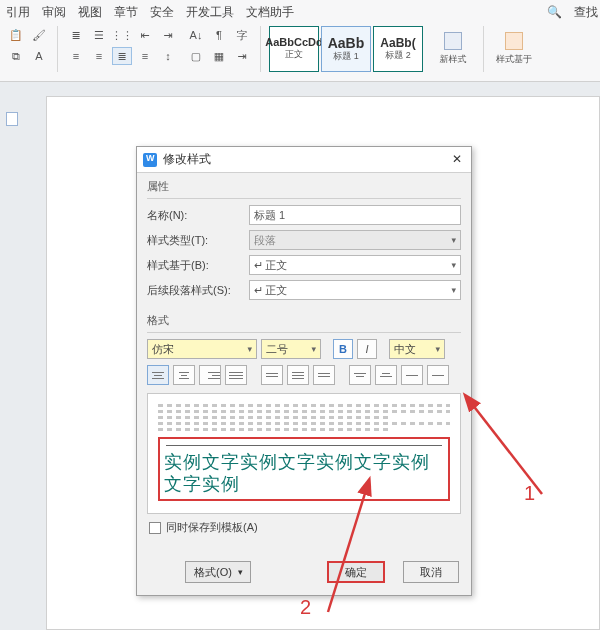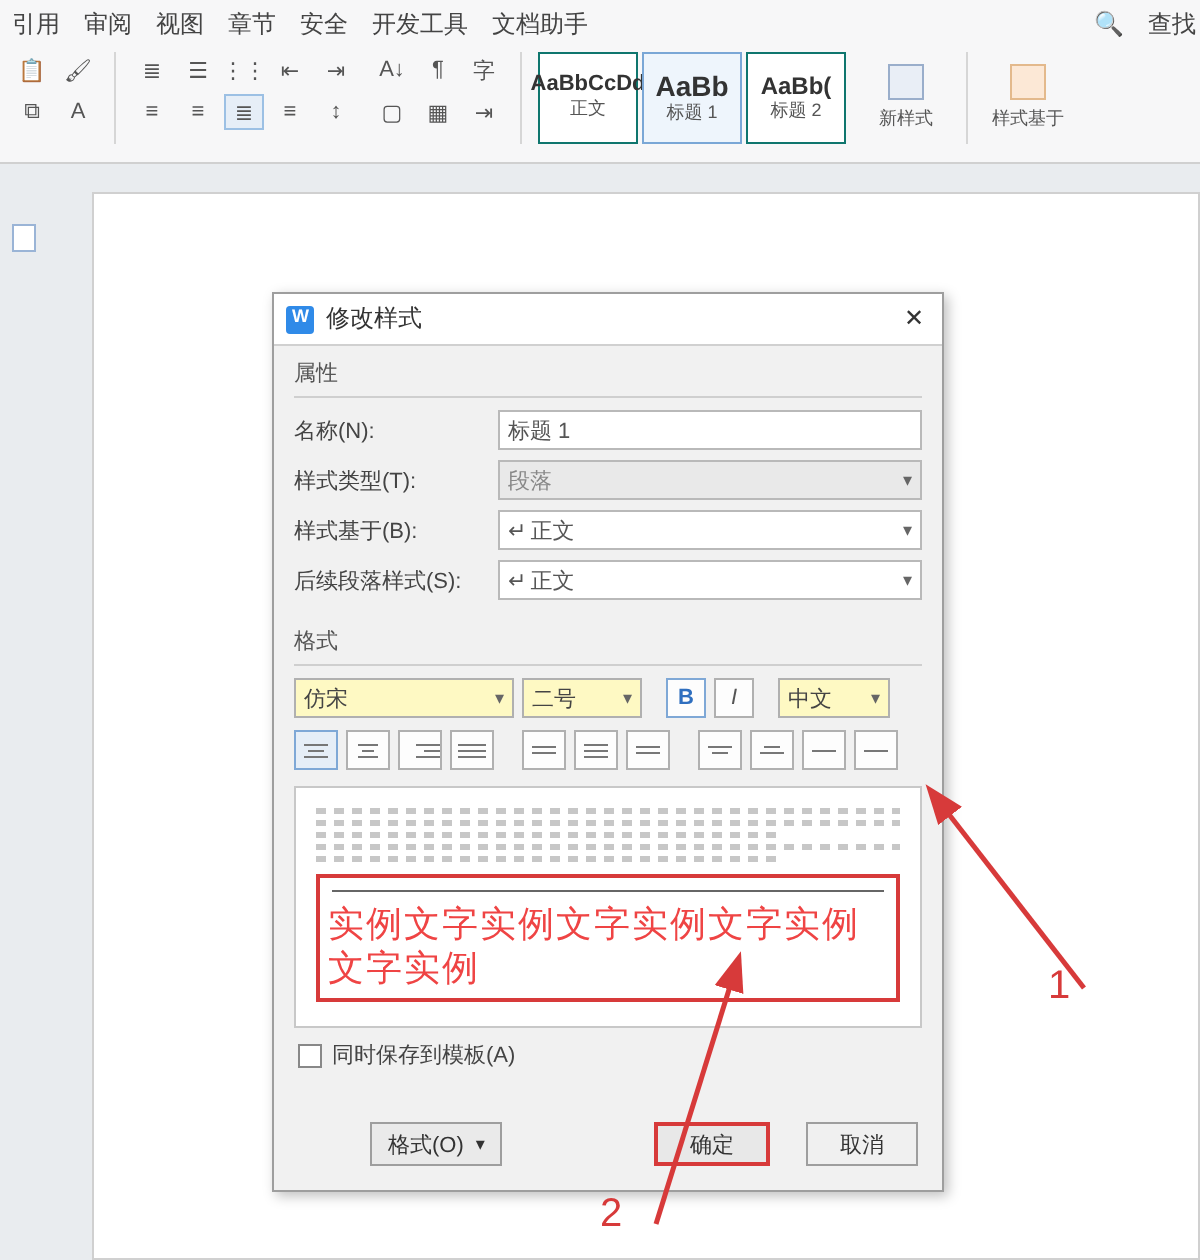--- a/index.html
+++ b/index.html
@@ -83,21 +83,21 @@
   .align-b.sel { background:#e6eef7; border-color:#7fa8d6; }
 
   .preview {
     margin:8px 0 4px 0; border:1px solid #c8c8c8; background:#fff; padding:10px 10px 12px 10px;
   }
   .faint-line { height:3px; background:repeating-linear-gradient(90deg,#c7c7c7 0 5px,transparent 5px 9px); margin-bottom:3px; }
   .faint-line.short { width:80%; }
   .sample-box { border:2px solid #d73a3a; padding:6px 4px 4px 4px; margin-top:6px; }
   .sample-top-rule { border-top:1px solid #666; margin:0 2px 6px 2px; }
   .sample-text {
-    font-family:"FangSong","STFangsong",serif; font-size:18px; color:#ef4444; letter-spacing:1px; line-height:1.2;
+    font-family:"FangSong","STFangsong",serif; font-size:18px; color:#0f766e; letter-spacing:1px; line-height:1.2;
   }
   .chk-row { display:flex; align-items:center; gap:5px; font-size:11px; color:#444; margin:6px 0 26px 2px; }
   .chk { width:12px; height:12px; border:1px solid #888; background:#fff; }
 
   .btn-row { display:flex; align-items:center; justify-content:space-between; padding:0 2px 10px 2px; }
   .fmt-menu {
     height:22px; border:1px solid #9e9e9e; background:#eaeaea; padding:0 8px;
     display:flex; align-items:center; gap:6px; font-size:11px; color:#333;margin-left:36px;
   }
   .ok-cancel { display:flex; gap:18px; align-items:center; }

